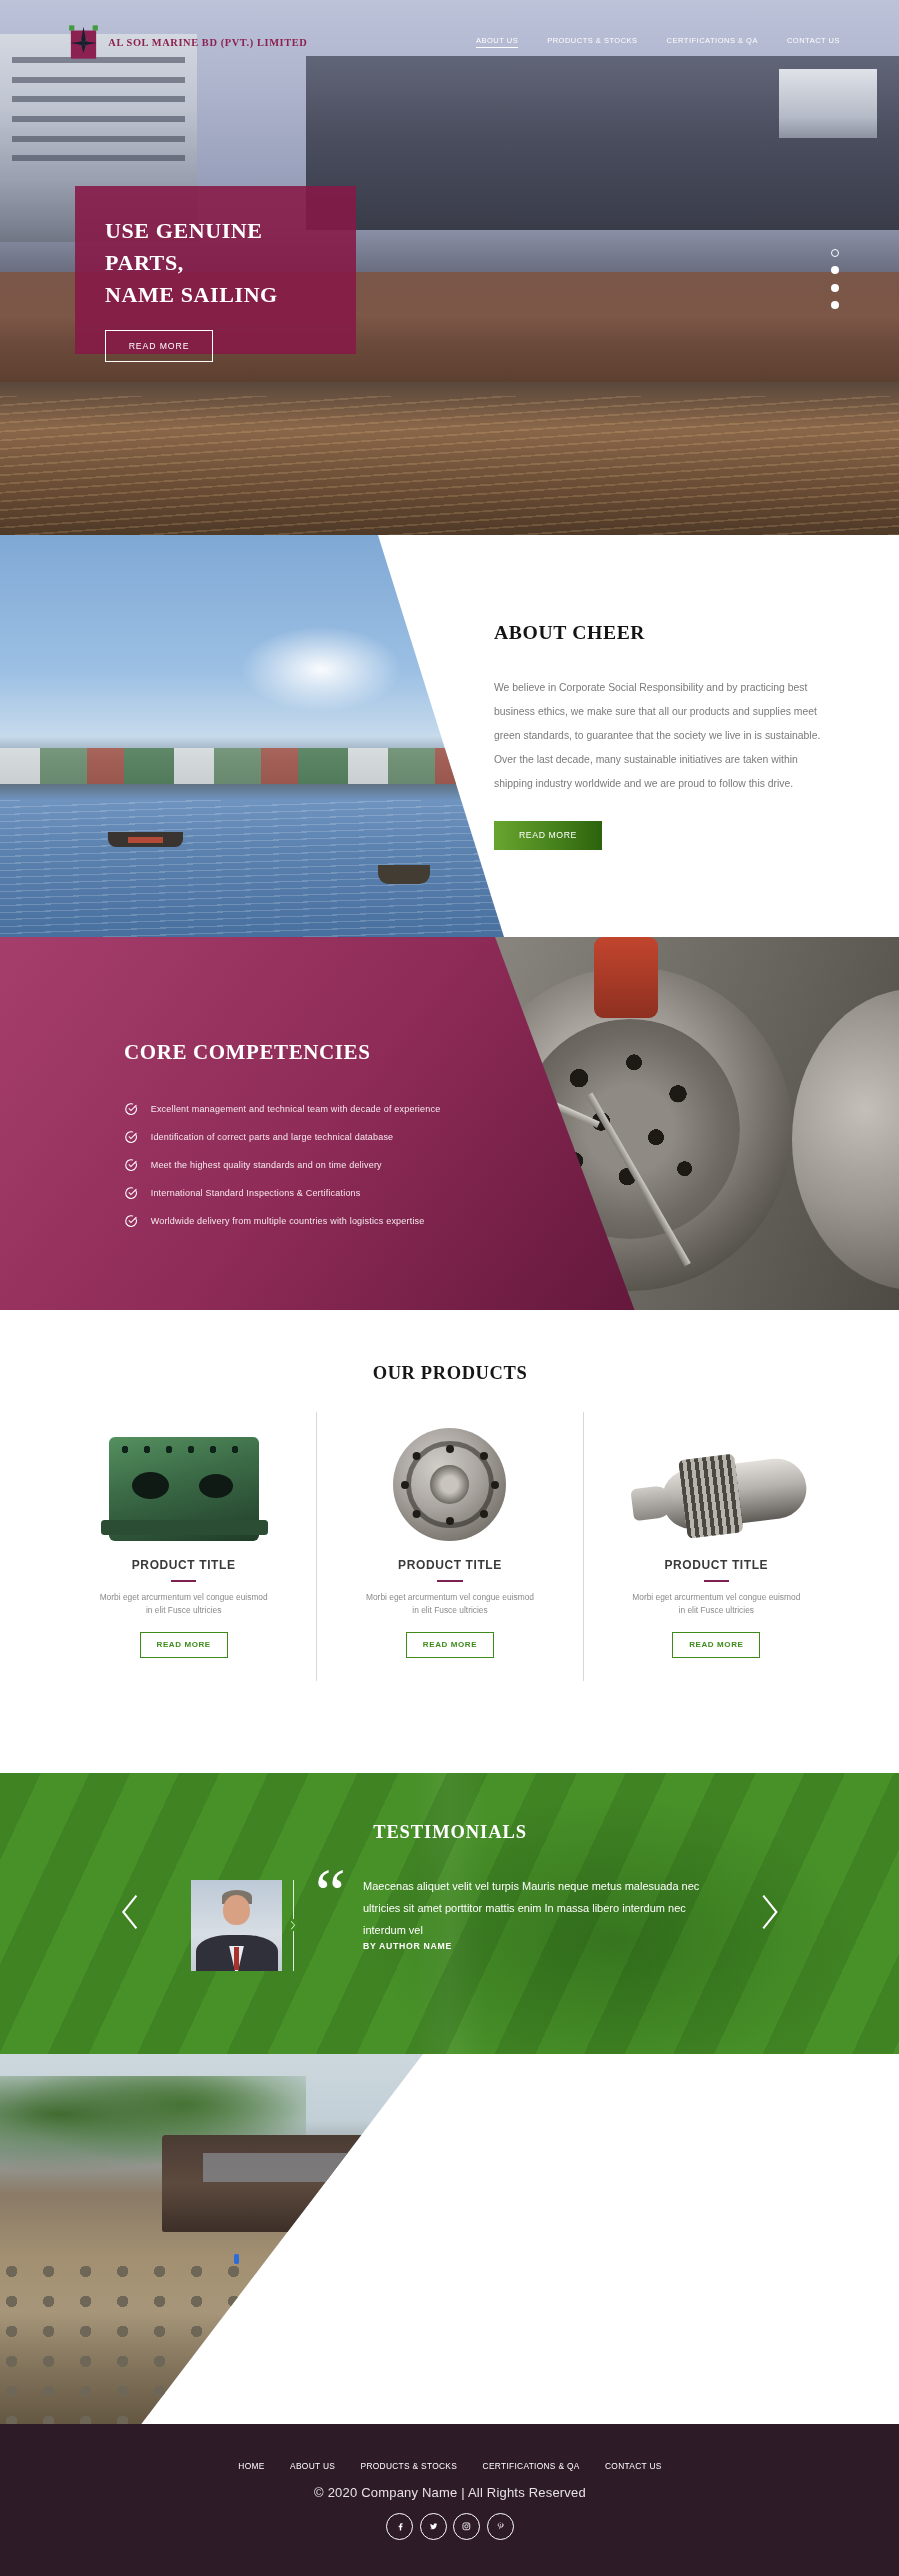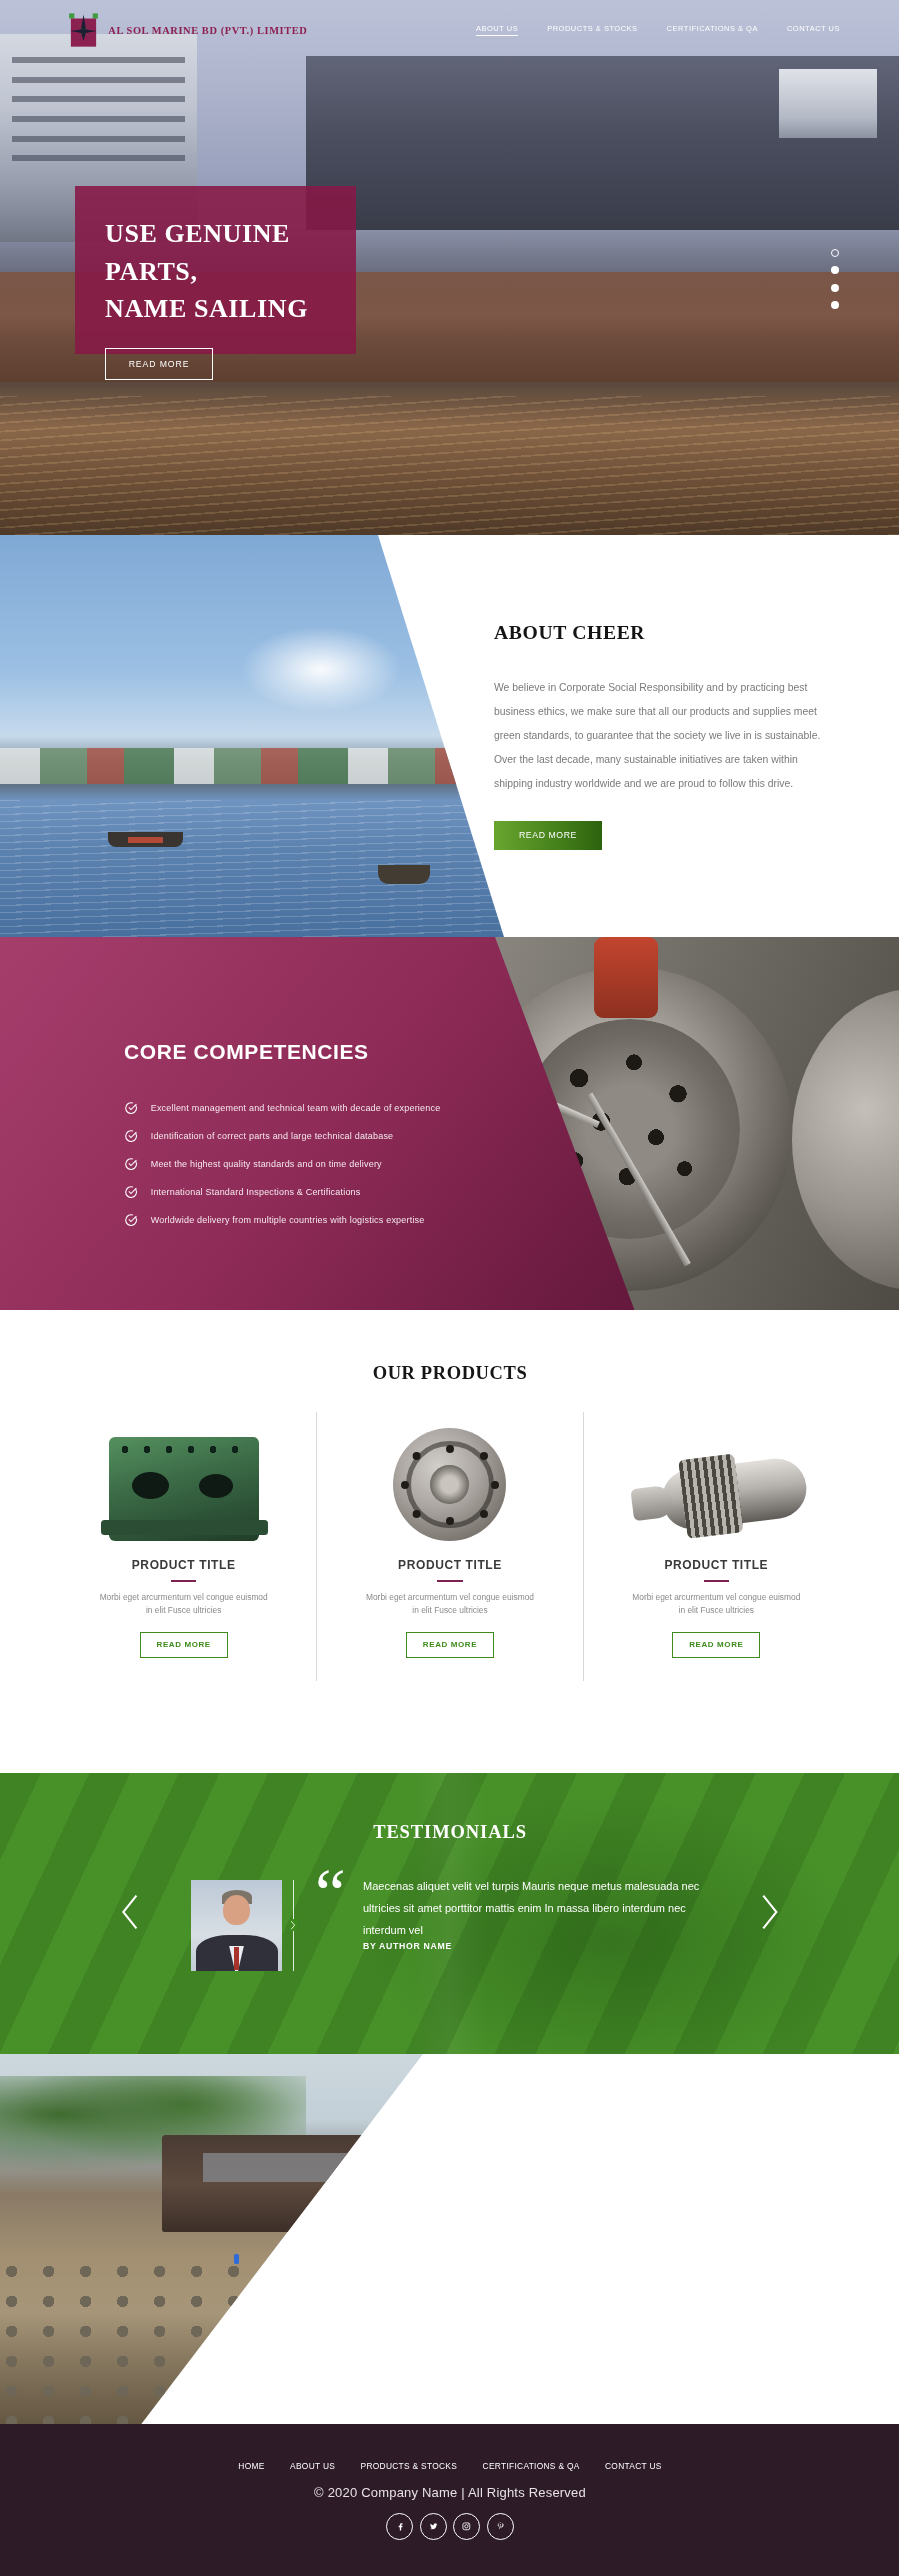--- a/index.html
+++ b/index.html
@@ -17,32 +17,32 @@
     background: repeating-linear-gradient(180deg, rgba(40,44,60,.55) 0 5.8px, transparent 5.8px 19.7px); }
   .hero-bg .right-ship { position:absolute; right:0; top:56px; width:66%; height:174px;
     background: linear-gradient(180deg,#585c6e 0%,#414454 45%,#30323e 100%); opacity:.9; }
   .hero-bg .bridge { position:absolute; right:23px; top:69px; width:98px; height:69px;
     background: linear-gradient(180deg,#e6e9ee,#b9bfcb 70%,#8f95a3 100%); opacity:.95; }
   .hero-bg .hull-rust { position:absolute; left:0; top:272px; width:100%; height:110px;
     background: linear-gradient(180deg,#7e513c 0%,#8a5a42 40%,#5e3d2c 100%); opacity:.8; }
   .hero-bg .water-glint { position:absolute; left:0; bottom:0; width:100%; height:139px;
     background: repeating-linear-gradient(176deg, rgba(255,214,150,.28) 0 1.7px, rgba(0,0,0,0) 1.7px 8.7px); opacity:.6; }
 
-  .site-header { position:absolute; top:0; left:0; right:0; height:60px; display:flex; align-items:center; z-index:5; }
+  .site-header { position:absolute; top:12px; left:0; right:0; height:60px; display:flex; align-items:center; z-index:5; }
   .brand { display:flex; align-items:center; margin-left:68px; cursor:pointer; }
   .logo { position:relative; width:31px; height:34px; margin-right:9.3px; }
   .brand-name { font-family:"Liberation Serif", serif; font-size:10.4px; letter-spacing:0.6px; color:#8c2050; font-weight:bold; }
   .main-nav { margin-left:auto; margin-right:60px; display:flex; gap:29px; }
   .main-nav a { color:#fff; font-size:7.5px; letter-spacing:0.5px; text-decoration:none; padding-bottom:2.9px; cursor:pointer; }
   .main-nav a.active { border-bottom:0.6px solid #fff; }
 
   .hero-panel { position:absolute; left:75px; top:186px; width:281px; height:168px; z-index:4;
     background: rgba(134,24,69,.88); padding:29px 30px; }
   .hero-panel h1 { font-family:"Liberation Serif", serif; color:#fff; font-weight:bold;
-    font-size:26px; line-height:1.45; letter-spacing:0.6px; }
+    font-size:22px; line-height:1.45; letter-spacing:0.6px; }
   .hero-cta { margin-top:19.7px; display:inline-block; width:108px; height:32px; line-height:31px; text-align:center;
     background:transparent; border:0.6px solid #fff; color:#fff; font-size:8.7px; letter-spacing:0.9px;
     font-family:"Liberation Sans", sans-serif; cursor:pointer; }
 
   .dots { position:absolute; right:61px; top:249px; display:flex; flex-direction:column; gap:9.3px; z-index:4; }
   .dot { width:8px; height:8px; border-radius:50%; background:#fff; cursor:pointer; }
   .dot.ring { background:transparent; border:1.2px solid #fff; }
 
   
   .about { height: 402px; background:#fff; }
@@ -80,21 +80,21 @@
       radial-gradient(circle 8.7px at 52% 80%, #1d1a16 98%, transparent), radial-gradient(circle 7.5px at 78% 76%, #1d1a16 98%, transparent); }
   .core-photo .drum2 { position:absolute; left:88%; top:14%; width:243px; height:301px; border-radius:50%;
     background: radial-gradient(circle at 30% 40%, #c4bfb9 0%, #9a958f 40%, #6b6660 75%, #4a463f 100%); }
   .core-photo .redtank { position:absolute; left:66%; top:0; width:64px; height:81px; border-radius:9.3px;
     background: linear-gradient(180deg,#c2452e,#8e3020); }
   .core-photo .rod1 { position:absolute; left:48%; top:40%; width:174px; height:7px; background:linear-gradient(180deg,#d8d4d0,#8a8680); transform:rotate(24deg); }
   .core-photo .rod2 { position:absolute; left:60%; top:64%; width:197px; height:7px; background:linear-gradient(180deg,#cfcbc7,#7d7975); transform:rotate(60deg); }
   .core-overlay { position:absolute; inset:0; clip-path: polygon(0 0, 55% 0, 70.5% 100%, 0 100%);
     background: linear-gradient(128deg,#a63e6c 0%,#8e2b57 40%,#6d1c41 70%,#4b0e2d 100%); }
   .core-content { position:absolute; left:124px; top:103px; z-index:3; }
-  .core-content h2 { font-family:Liberation Sans, sans-serif; font-size:21px; color:#fff; letter-spacing:0.6px; font-weight:bold; }
+  .core-content h2 { font-family:Liberation Serif, serif; font-size:21px; color:#fff; letter-spacing:0.6px; font-weight:bold; }
   .core-list { list-style:none; margin-top:30px; }
   .core-list li { display:flex; align-items:center; gap:12.7px; height:28px; }
   .check-icon { width:14px; height:14px; flex:0 0 14px; }
   .core-list .txt { color:#f5e9ef; font-size:9px; letter-spacing:0.2px; }
 
   
   .products { height: 463px; background:#fff; }
   .products h2 { text-align:center; padding-top:53px; font-family:"Liberation Serif", serif; font-size:18.5px;
     letter-spacing:0.6px; color:#161616; font-weight:bold; }
   .cards { display:flex; margin:28px 51px 0 51px; }

